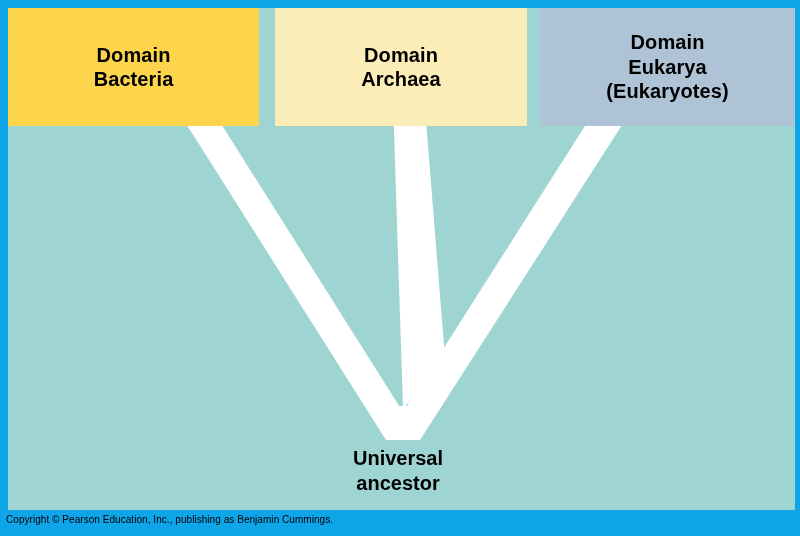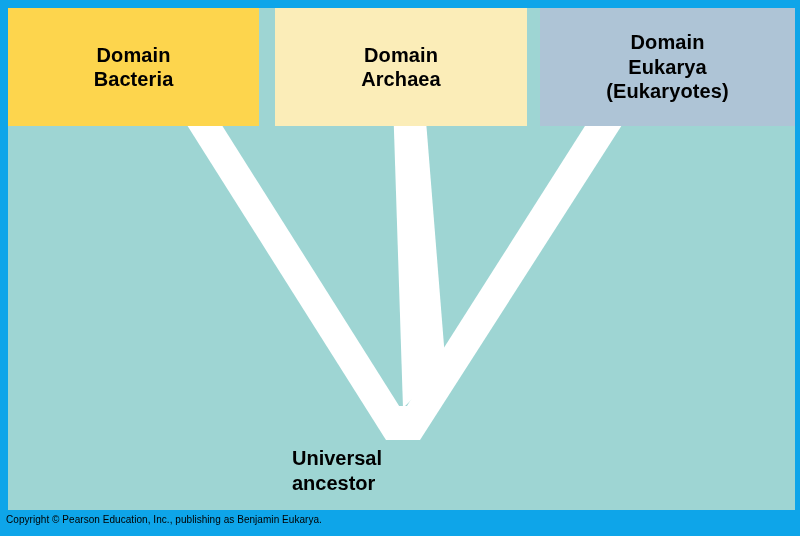--- a/index.html
+++ b/index.html
@@ -68,20 +68,21 @@
   .domain-box .box-text {
     white-space: pre-line;
     padding: 0 6px;
   }
   
   #universal-ancestor-label {
     position: absolute;
     left: 292px;
     top: 446px;
     width: 212px;
+    text-align: center;
     color: #000000;
     font-weight: bold;
     font-size: 20px;
     line-height: 1.25;
     white-space: pre-line;
   }
   
   #copyright-line {
     position: absolute;
     left: 6px;
@@ -122,15 +123,15 @@
 
   <div class="domain-box" id="domain-box-eukarya">
     <span class="box-text">Domain
 Eukarya
 (Eukaryotes)</span>
   </div>
 
   <div id="universal-ancestor-label">Universal
 ancestor</div>
 
-  <div id="copyright-line">Copyright © Pearson Education, Inc., publishing as Benjamin Eukarya.</div>
+  <div id="copyright-line">Copyright © Pearson Education, Inc., publishing as Benjamin Cummings.</div>
 
 </div>
 
 </body></html>

